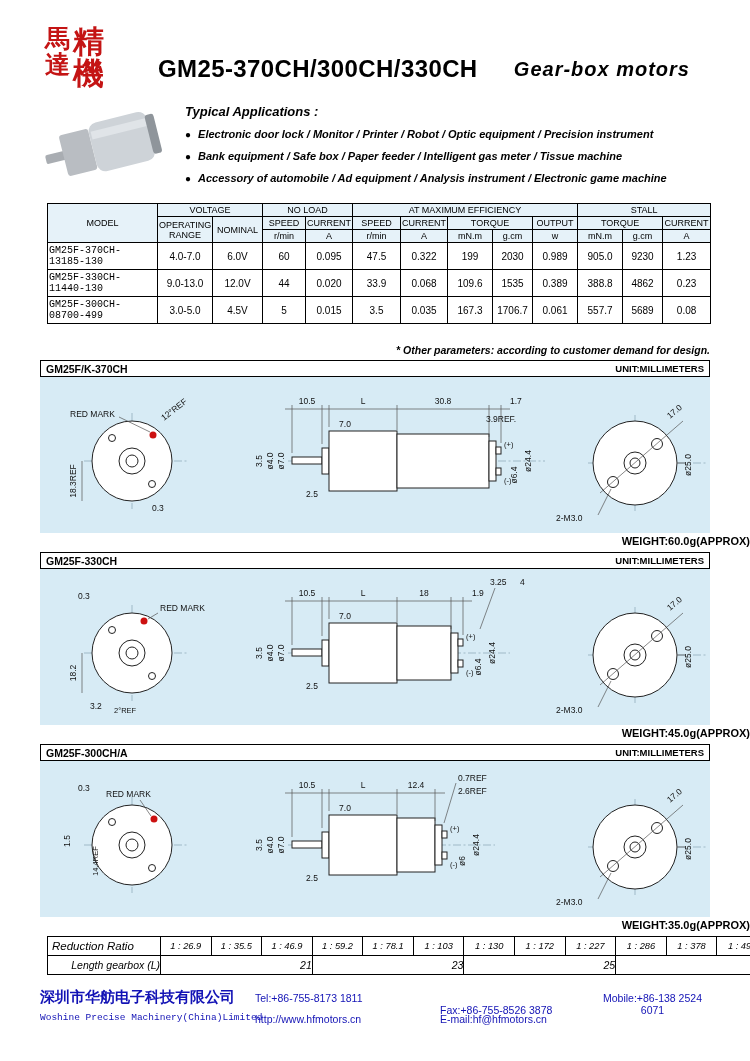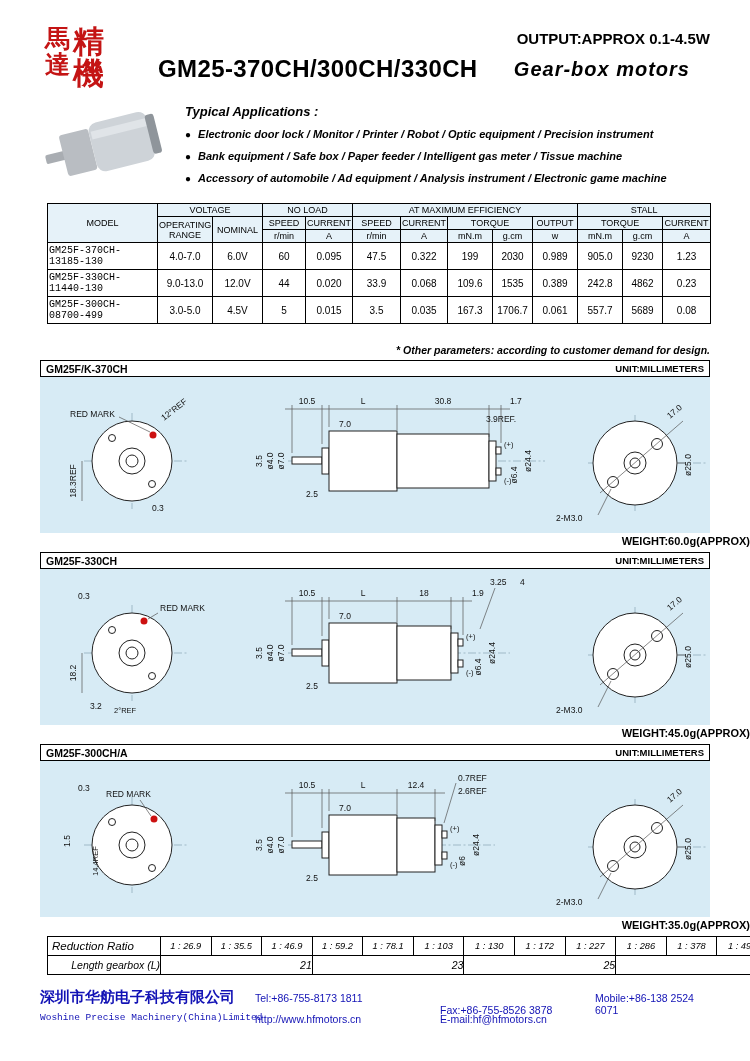--- a/index.html
+++ b/index.html
@@ -49,21 +49,21 @@
   .cl { stroke:#7a99a8; stroke-width:0.6; stroke-dasharray:8 2.5 2 2.5; }
 
   
   .ratio-wrap { position:absolute; left:47px; top:936px; }
   table.ratio { border-collapse:collapse; width:721px; table-layout:fixed;font-style:italic; }
   table.ratio td { border:1px solid #000; text-align:center; font-size:9.3px; height:19px; background:#fff; }
   table.ratio td.lbl { text-align:left; padding-left:4px; font-size:11.5px; }
   table.ratio tr.len td { font-size:10.5px;text-align:right; }
 
   
-  .footer { position:absolute; left:40px; right:40px; top:988px; color:#1212b5; height:45px; }
+  .footer { position:absolute; left:40px; right:40px; top:988px; color:#1212b5; height:45px;text-align:center; }
   .f-cn { position:absolute; left:0; top:0; font-size:15px; font-weight:bold; }
   .f-en { position:absolute; left:0; top:24px; font-size:9.5px; font-family:"Liberation Mono", monospace; }
   .fm { font-size:10.5px; }
   .f-tel { position:absolute; left:215px; top:4px; }
   .f-fax { position:absolute; left:400px; top:16px; }
   .f-mob { position:absolute; left:555px; top:4px; }
   .f-web { position:absolute; left:215px; top:25px; }
   .f-mail { position:absolute; left:400px; top:25px; }
 </style>
 </head>
@@ -75,21 +75,20 @@
     <div class="col c1">
       <span>馬</span>
       <span>達</span>
     </div>
     <div class="col c2">
       <span>精</span>
       <span>機</span>
     </div>
   </div>
   <h1 class="title">GM25-370CH/300CH/330CH</h1>
-  <div class="outputline">OUTPUT:APPROX 0.1-4.5W</div>
   <div class="subtitle">Gear-box  motors</div>
 
   <svg class="photo" width="140" height="92" viewBox="0 0 140 92">
     <g transform="rotate(-14 70 46)">
       <rect x="6" y="42" width="22" height="9" rx="2" fill="#a9adb2"></rect>
       <rect x="24" y="26" width="30" height="42" rx="3" fill="#b9bdc2"></rect>
       <rect x="54" y="22" width="60" height="50" rx="9" fill="#ced3d8"></rect>
       <rect x="56" y="30" width="56" height="8" fill="#e0e4e8"></rect>
       <rect x="112" y="27" width="9" height="40" rx="3" fill="#8f959b"></rect>
     </g>
@@ -179,21 +178,21 @@
         <td class="model">GM25F-330CH-11440-130</td>
         <td>9.0-13.0</td>
         <td>12.0V</td>
         <td>44</td>
         <td>0.020</td>
         <td>33.9</td>
         <td>0.068</td>
         <td>109.6</td>
         <td>1535</td>
         <td>0.389</td>
-        <td>242.8</td>
+        <td>388.8</td>
         <td>4862</td>
         <td>0.23</td>
       </tr>
       <tr class="d">
         <td class="model">GM25F-300CH-08700-499</td>
         <td>3.0-5.0</td>
         <td>4.5V</td>
         <td>5</td>
         <td>0.015</td>
         <td>3.5</td>

